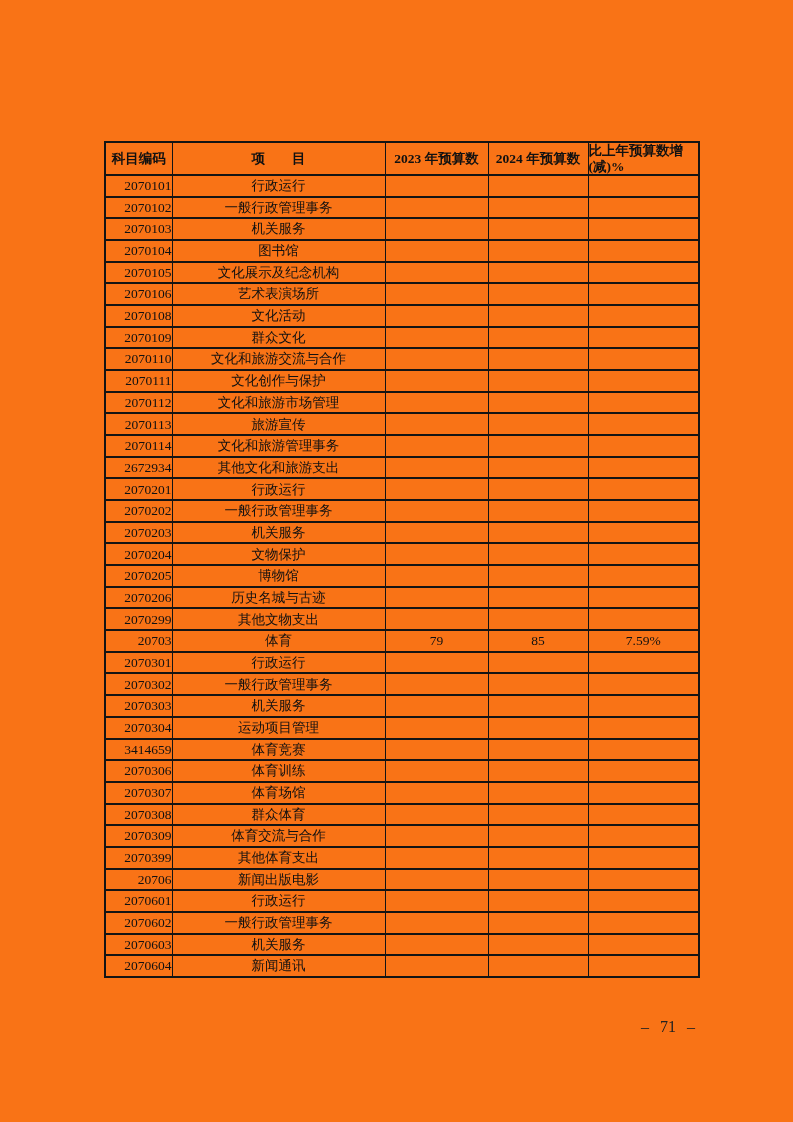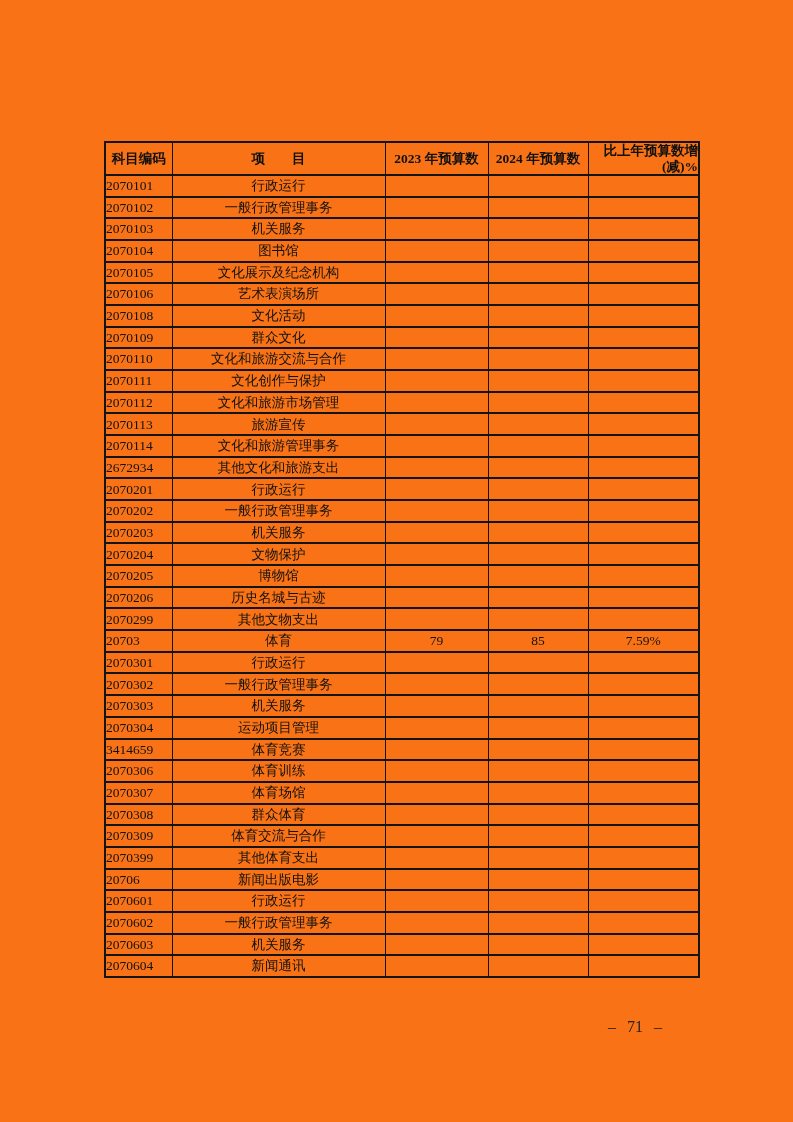--- a/index.html
+++ b/index.html
@@ -38,30 +38,30 @@
     white-space: nowrap;
     padding: 0;
   }
   table.budget { border: 2px solid #141414; }
   thead tr { height: 31px; }
   thead th {
     font-weight: bold;
     text-align: center;
     font-size: 13px;
   }
-  thead th .hline { display: block; text-align: right; margin-left: 12px; }
-  td.code  { text-align: left; padding-left: 7px;  font-size: 13.5px; }
+  thead th .hline { display: block; text-align: left; }
+  td.code  { text-align: right; padding-left: 7px;  font-size: 13.5px; }
   td.item  { text-align: center; padding-left: 14px; }
   td.num   { text-align: center; }
   .page-number {
     position: absolute;
     left: 608px;
     top: 1018px;
     width: 120px;
-    text-align: left;
+    text-align: center;
     font-size: 16px;
     word-spacing: 7px;
     color: #222222;
   }
 </style>
 </head>
 <body>
 
 <div class="page">
 

